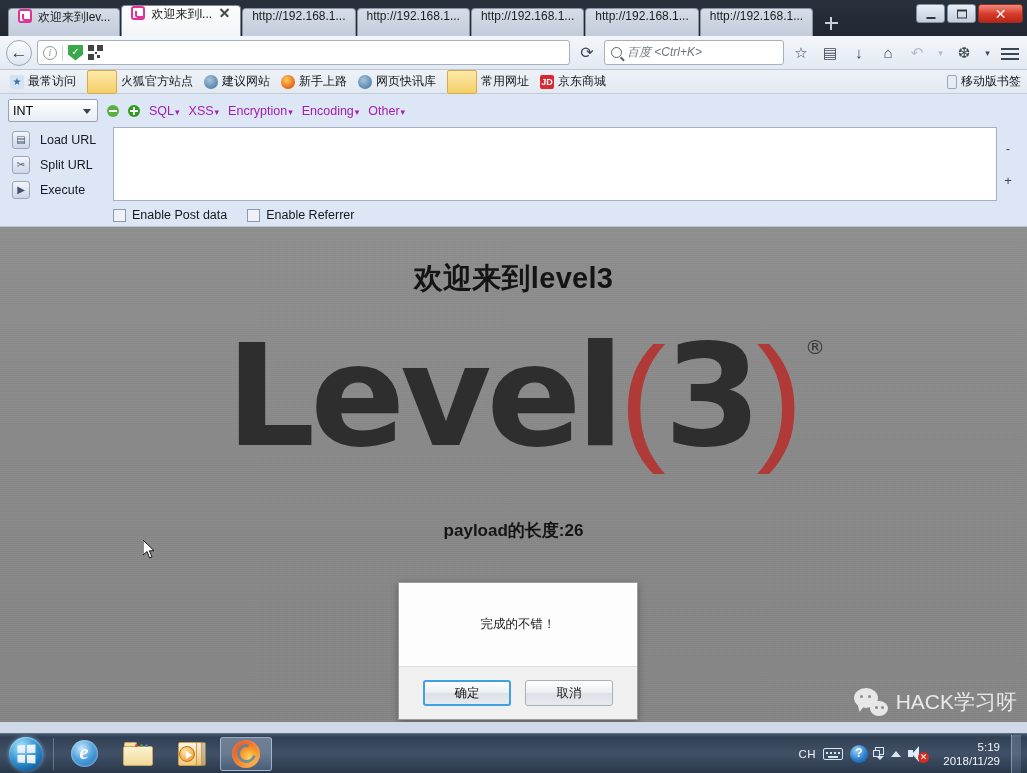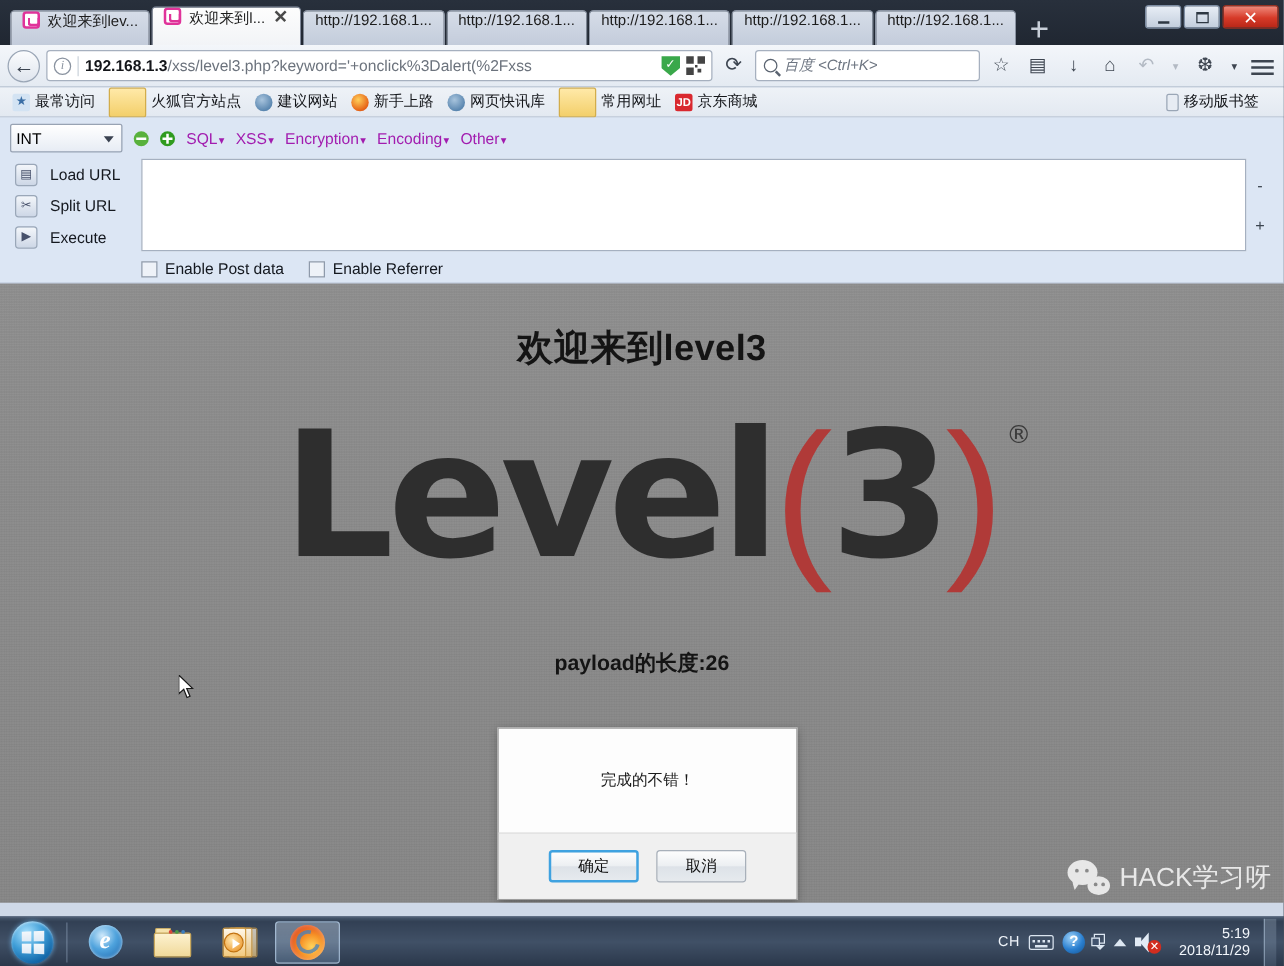--- a/index.html
+++ b/index.html
@@ -180,21 +180,21 @@
     font-size: 12px; color: #14161a; position: relative;
   }
   .bm { display: flex; align-items: center; gap: 4px; padding: 1px 4px; cursor: pointer; white-space: nowrap;}
   .bmico { width: 14px; height: 14px; flex: none; border-radius: 2px; }
   .bmico.folder { background: linear-gradient(180deg,#ffe9a8 0%,#f3cf6a 100%); border:1px solid #d3ad4a;}
   .bmico.globe  { background: radial-gradient(circle at 40% 35%, #a8c4dd 0%, #5b87b0 70%); border-radius: 50%; }
   .bmico.ffox   { background: radial-gradient(circle at 40% 35%, #ffcf5a 0%, #e86a1c 65%, #c8410f 100%); border-radius: 50%; }
   .bmico.star   { background: #d3e3f3; color:#3a6ea5; font-size:10px; text-align:center; line-height:14px; }
   .bmico.jd     { background: #d9282f; color:#fff; font-size:9px; font-weight:bold; text-align:center; line-height:14px; }
   .bmico.mobile { background: #e7ecf3; border:1px solid #9aa6b6; border-radius:2px; width:10px; height:14px;}
-  .bm-right { position: absolute; right: 20px; display: flex; align-items: center; gap: 4px; }
+  .bm-right { position: absolute; right: 6px; display: flex; align-items: center; gap: 4px; }
 
   
   .hackbar {
     background: #dce6f4; border-bottom: 1px solid #b8c4d6;
     padding: 5px 0 4px 0; position: relative;
   }
   .hb-menu { display: flex; align-items: center; gap: 9px; padding: 0 8px 5px 8px; }
   .hb-select {
     width: 90px; height: 23px; font-size: 12.5px;
     border: 1px solid #98a3b3; border-radius: 2px;
@@ -317,21 +317,21 @@
   }
   .dlg-msg {
     flex: 1; display: flex; align-items: center; justify-content: center;
     font-size: 12.5px; color: #1a1a1a; padding: 0 16px; text-align: center;
   }
   .dlg-btns {
     height: 53px; background: #f0f0f0; border-top: 1px solid #dedede;
     display: flex; align-items: center; justify-content: center; gap: 14px;
   }
   .dlg-btn {
-    width: 72px; height: 26px; font-size: 12.5px; color: #111;
+    width: 88px; height: 26px; font-size: 12.5px; color: #111;
     background: linear-gradient(180deg,#fdfdfd 0%,#eceff2 48%,#dde2e8 52%,#e6eaee 100%);
     border: 1px solid #a8b0ba; border-radius: 3px; cursor: pointer;
     display: flex; align-items: center; justify-content: center;
   }
   .dlg-btn.focus {
     border: 2px solid #3fa2e0; border-radius: 3px;
   }
 
   
   .taskbar {
@@ -525,21 +525,20 @@
             <span class="g">✕</span>
           </div>
       </div>
     </div>
 
     <div class="navbar">
       <div class="backbtn"></div>
       <div class="urlbar">
         <span class="infoicon">i</span>
         <span class="urlsep"></span>
-        <span class="urltext"><b>192.168.1.3</b><span>/xss/level3.php?keyword='+onclick%3Dalert(%2Fxss</span></span>
         <span class="shield">✓</span>
         <span class="qricon"></span>
       </div>
       <div class="reloadbtn">⟳</div>
       <div class="searchbox">
         <span class="magn"></span>
         <span class="sph">百度 &lt;Ctrl+K&gt;</span>
       </div>
       <div class="navicon">☆</div>
       <div class="navicon">▤</div>

